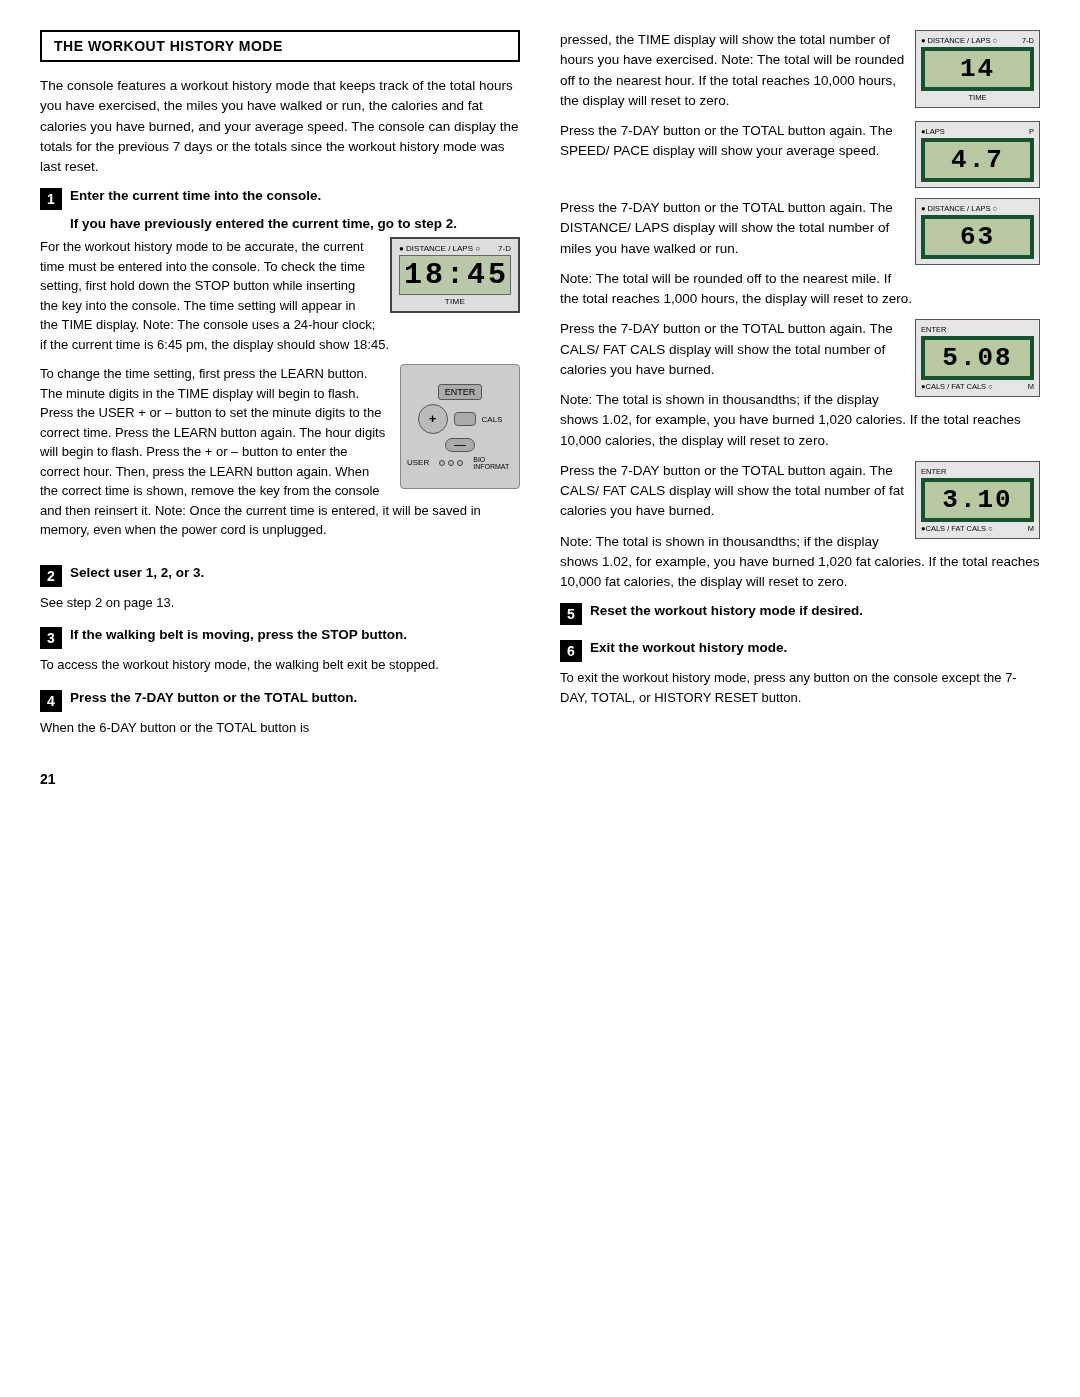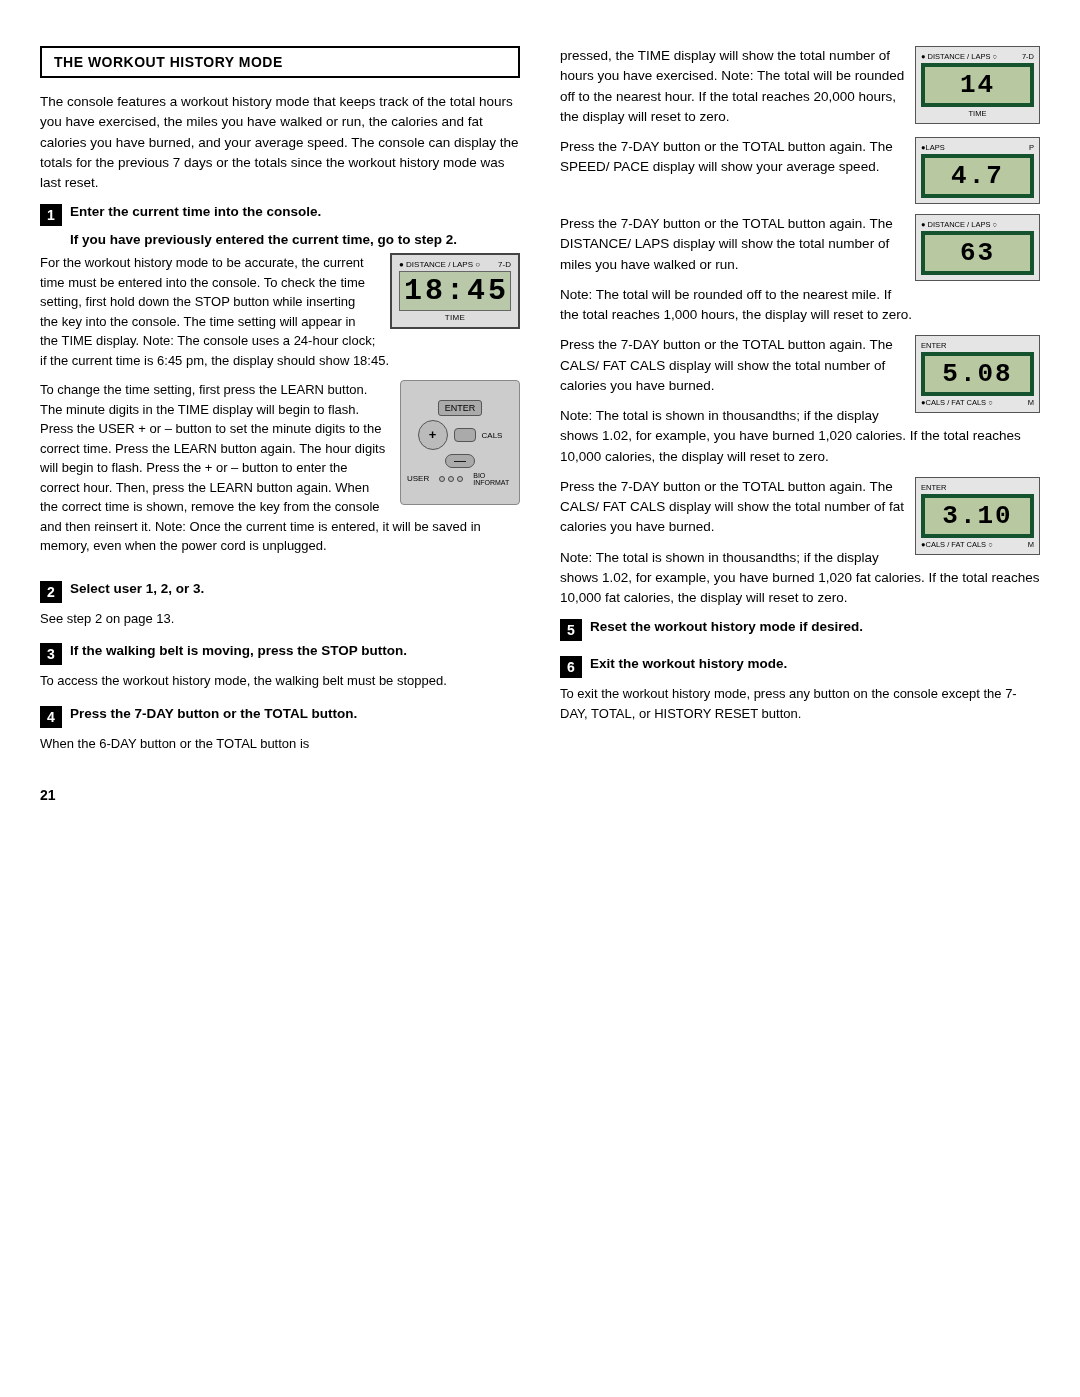--- a/index.html
+++ b/index.html
@@ -9,21 +9,21 @@
       background: #fff;
       color: #000;
       width: 1080px;
       min-height: 1397px;
       padding: 30px 40px;
     }
     .page-container {
       display: flex;
       gap: 40px;
       max-width: 1000px;
-      margin: 16px auto;
+      margin: 0 auto;
     }
     .left-col {
       flex: 1;
       min-width: 0;
     }
     .right-col {
       flex: 1;
       min-width: 0;
     }
     .section-header {
@@ -261,21 +261,21 @@
         <div class="step-title">Select user 1, 2, or 3.</div>
       </div>
       <p class="step-body">See step 2 on page 13.</p>
     </div>
 
     <div class="step-block">
       <div class="step-header">
         <div class="step-num">3</div>
         <div class="step-title">If the walking belt is moving, press the STOP button.</div>
       </div>
-      <p class="step-body">To access the workout history mode, the walking belt must be stopped.</p>
+      <p class="step-body">To access the workout history mode, the walking belt exit be stopped.</p>
     </div>
 
     <div class="step-block">
       <div class="step-header">
         <div class="step-num">4</div>
         <div class="step-title">Press the 7-DAY button or the TOTAL button.</div>
       </div>
       <p class="step-body">When the 6-DAY button or the TOTAL button is</p>
     </div>
 
@@ -285,21 +285,21 @@
 
     <div class="clearfix">
       <div class="right-panel">
         <div class="right-panel-top">
           <span>● DISTANCE / LAPS ○</span>
           <span>7-D</span>
         </div>
         <div class="right-panel-screen">14</div>
         <div class="right-panel-bottom">TIME</div>
       </div>
-      <p>pressed, the TIME display will show the total number of hours you have exercised. Note: The total will be rounded off to the nearest hour. If the total reaches 20,000 hours, the display will reset to zero.</p>
+      <p>pressed, the TIME display will show the total number of hours you have exercised. Note: The total will be rounded off to the nearest hour. If the total reaches 10,000 hours, the display will reset to zero.</p>
     </div>
 
     <div class="clearfix">
       <div class="right-panel">
         <div class="right-panel-top">
           <span>●LAPS</span>
           <span>P</span>
         </div>
         <div class="right-panel-screen">4.7</div>
       </div>

